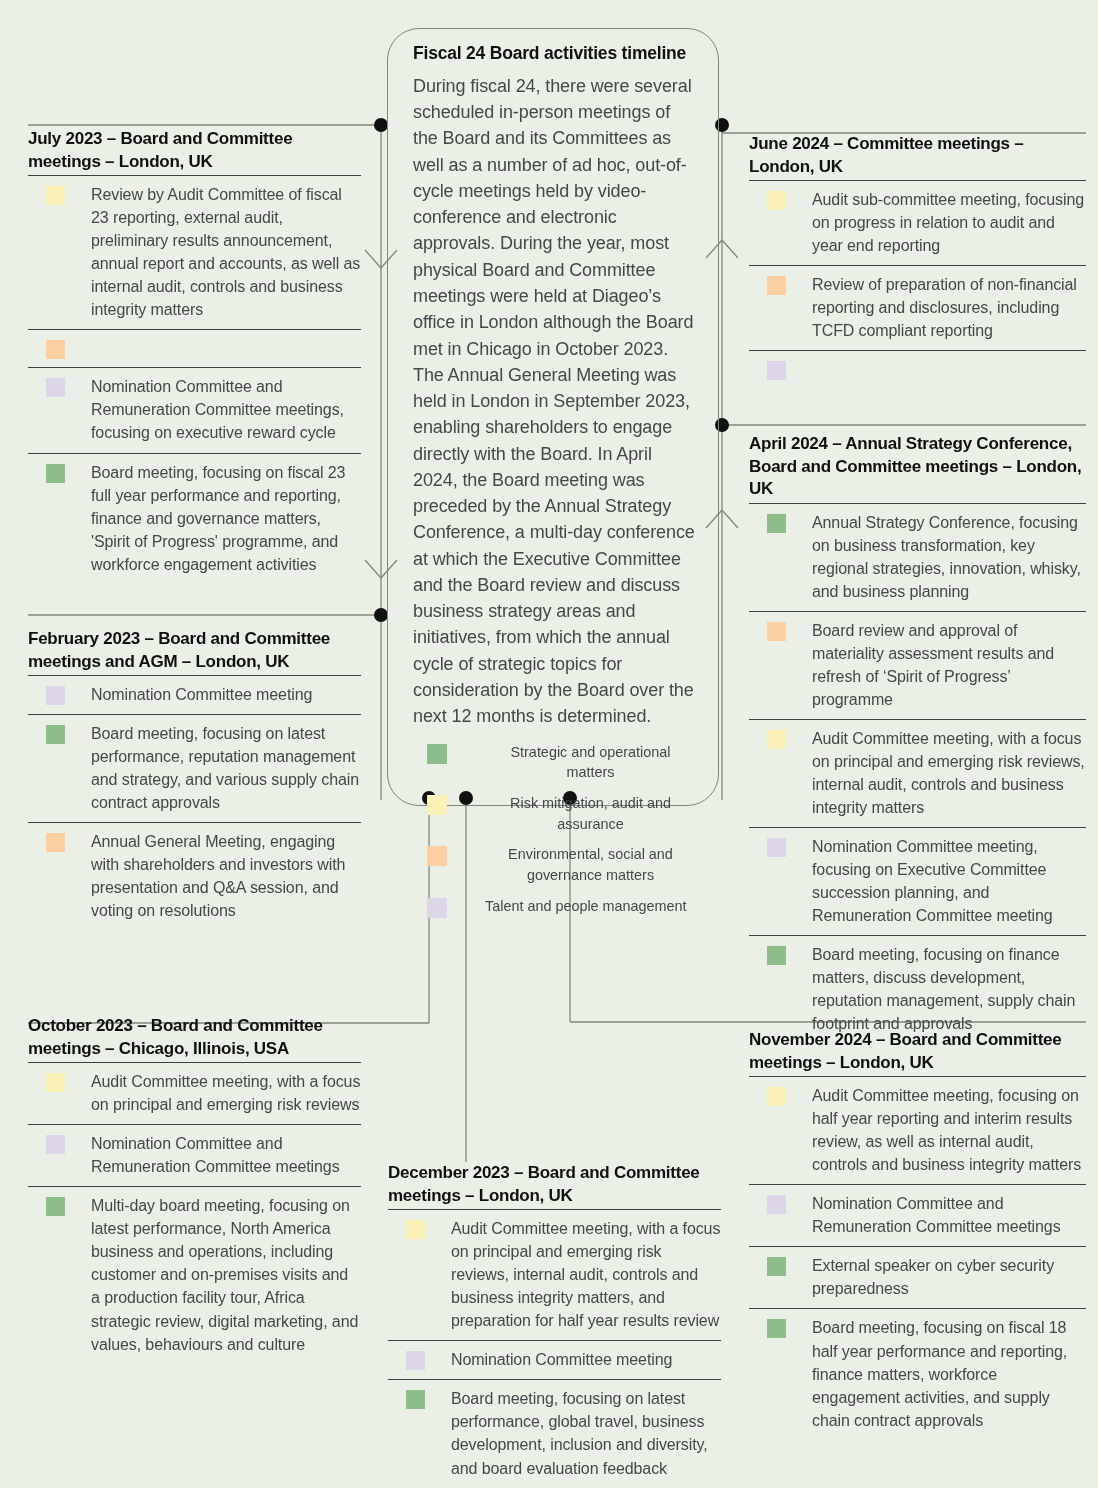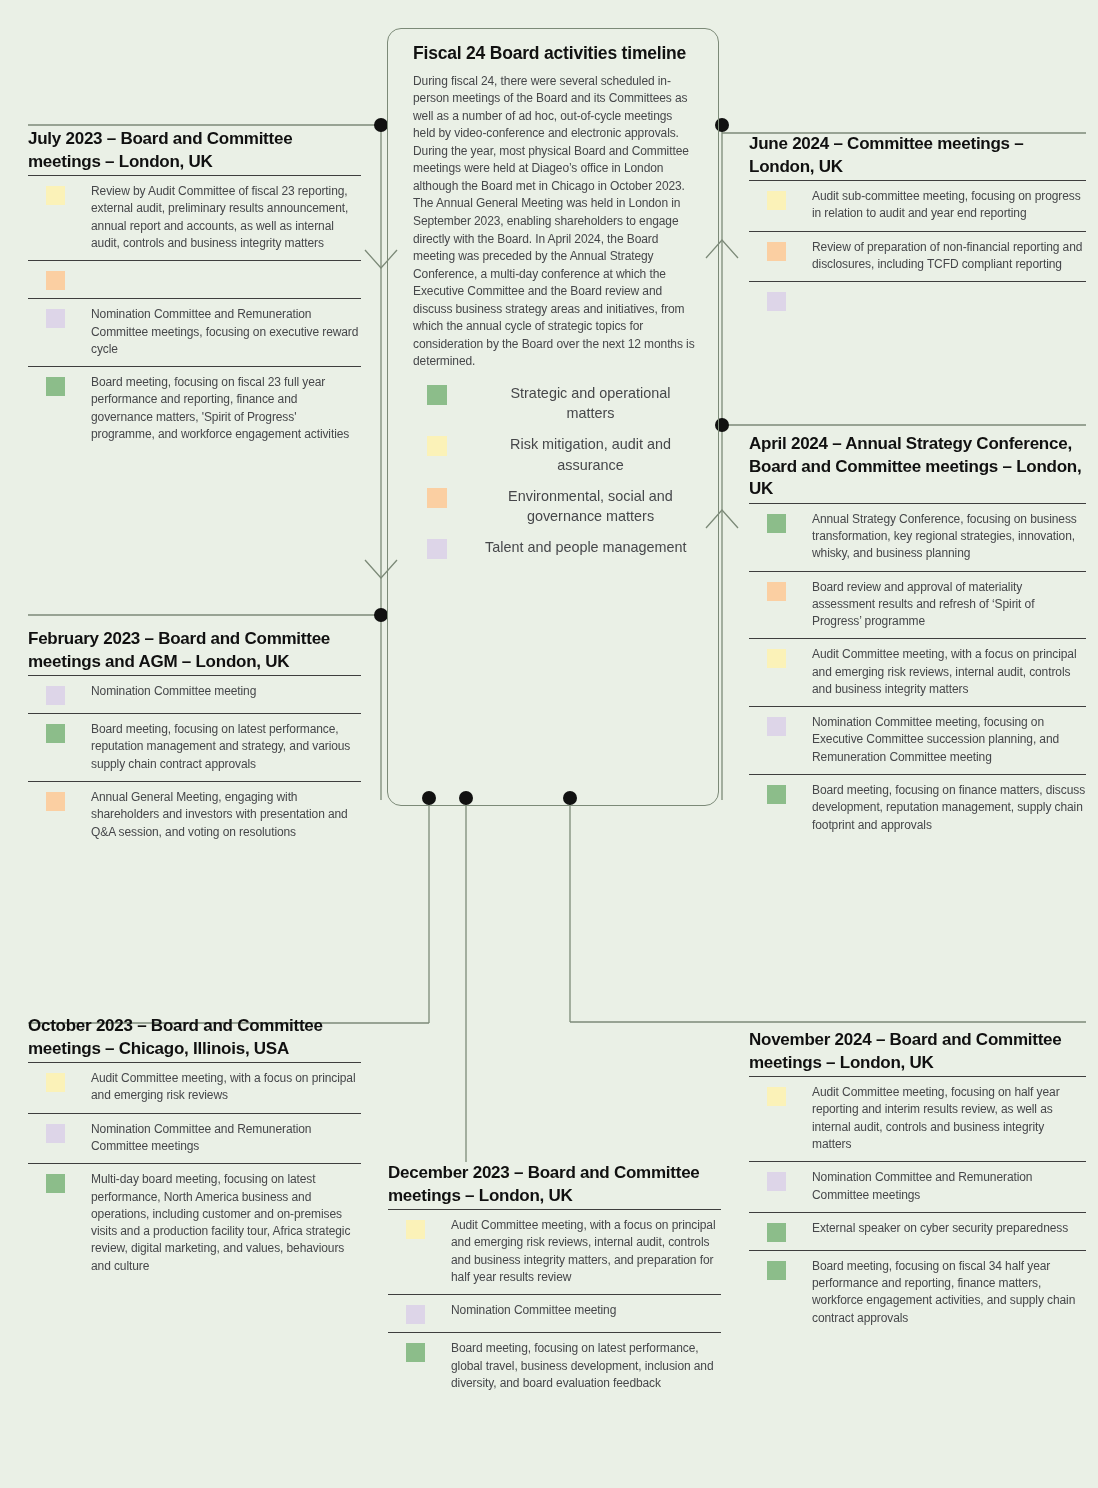--- a/index.html
+++ b/index.html
@@ -29,34 +29,34 @@
   }
 
   
   .centre-card {
     position: absolute;
     left: 387px;
     top: 28px;
     width: 332px;
     height: 778px;
     border: 1.2px solid #7c8a78;
-    border-radius: 14px;
+    border-radius: 32px;
     box-sizing: border-box;
     padding: 14px 22px 10px 25px;
   }
   .centre-title {
     font-size: 17.5px;
     font-weight: bold;
     color: #111111;
     letter-spacing: -0.2px;
     margin: 0 0 8px 0;
     line-height: 1.25;
   }
   .centre-body {
-    font-size: 12px;
+    font-size: 18px;
     line-height: 1.46;
     color: #46474a;
     margin: 0;
     letter-spacing: -0.1px;
   }
 
   
   .legend {
     margin-top: 12px;
     padding-left: 14px;
@@ -107,21 +107,21 @@
   }
   .item-swatch {
     width: 19px;
     height: 19px;
     flex: 0 0 19px;
     margin-top: 3px;
     margin-left: 18px;
   }
   .item-text {
     margin-left: 26px;
-    font-size: 12px;
+    font-size: 16px;
     line-height: 1.44;
     color: #46474a;
     letter-spacing: -0.1px;
   }
 
   
   #panel-jul  { left: 28px;  top: 128px; width: 333px; }
   #panel-sep  { left: 28px;  top: 628px; width: 333px; }
   #panel-oct  { left: 28px;  top: 1015px; width: 333px; }
   #panel-dec  { left: 388px; top: 1162px; width: 333px; }
@@ -323,18 +323,18 @@
         <div class="item">
           <span class="item-swatch" style="background: rgb(221, 213, 232);"></span>
           <span class="item-text">Nomination Committee and Remuneration Committee meetings</span>
         </div>
         <div class="item">
           <span class="item-swatch" style="background: rgb(140, 189, 138);"></span>
           <span class="item-text">External speaker on cyber security preparedness</span>
         </div>
         <div class="item">
           <span class="item-swatch" style="background: rgb(140, 189, 138);"></span>
-          <span class="item-text">Board meeting, focusing on fiscal 34 half year performance and reporting, finance matters, workforce engagement activities, and supply chain contract approvals</span>
+          <span class="item-text">Board meeting, focusing on fiscal 18 half year performance and reporting, finance matters, workforce engagement activities, and supply chain contract approvals</span>
         </div>
       </div>
   </div>
 
 </div>
 
 </body></html>

